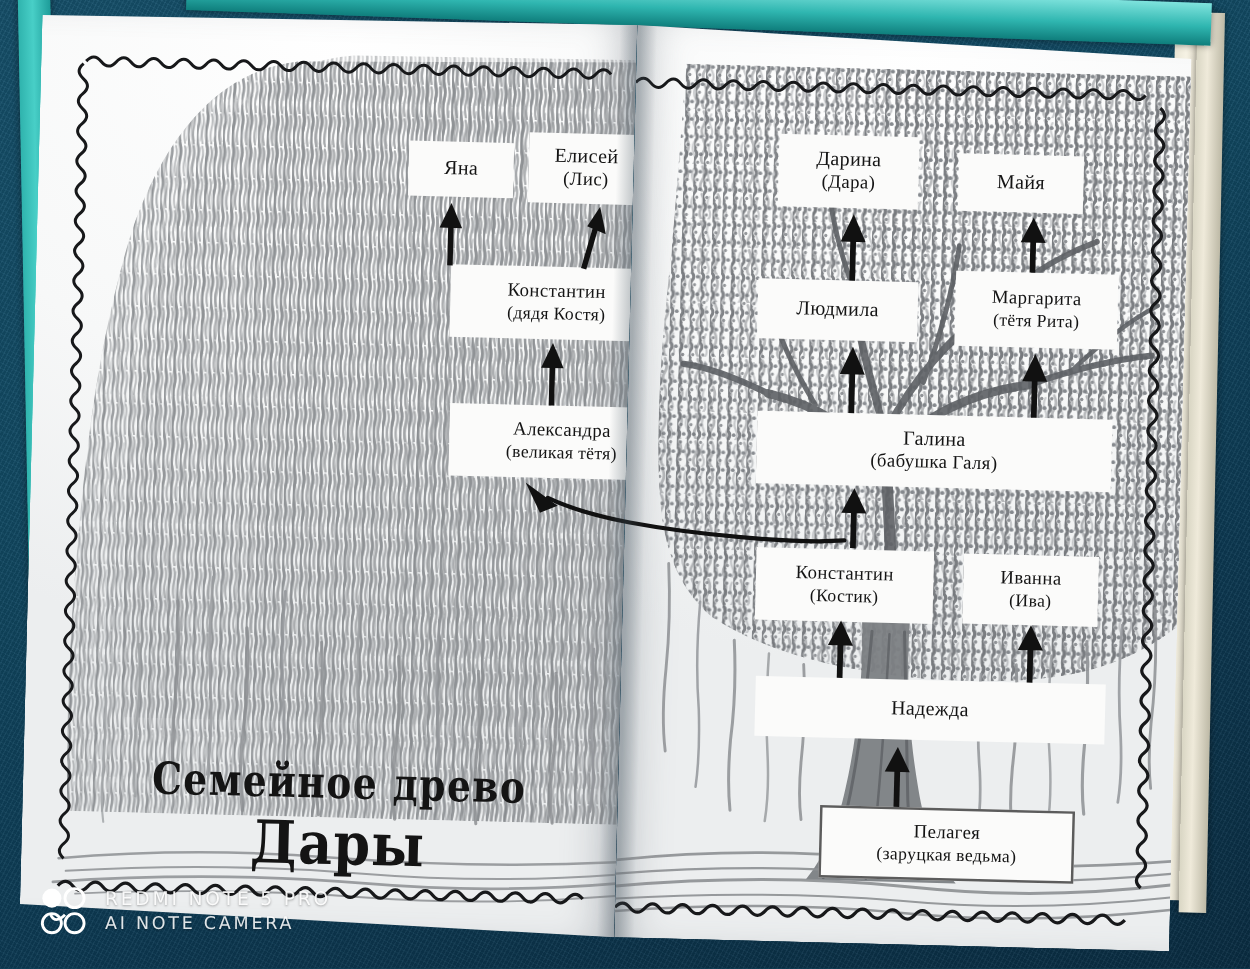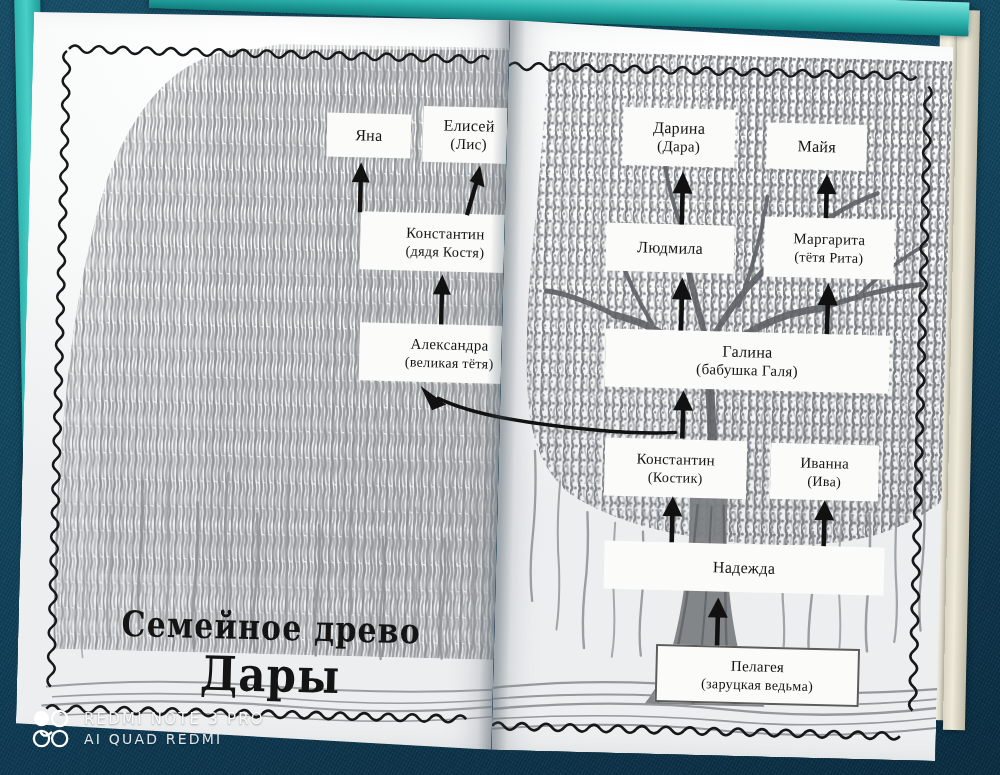--- a/index.html
+++ b/index.html
@@ -450,16 +450,16 @@
 
 <div id="watermark">
   <svg class="wm-logo" viewBox="0 0 46 44">
     <circle cx="12" cy="11" r="8" fill="#ffffff"></circle>
     <circle cx="31" cy="11" r="8" fill="none" stroke="#ffffff" stroke-width="2.4"></circle>
     <path d="M4 32 a8 8 0 0 1 16 0 a8 8 0 0 1 -16 0" fill="none" stroke="#ffffff" stroke-width="2.4"></path>
     <path d="M23 32 a8 8 0 0 1 16 0 a8 8 0 0 1 -16 0" fill="none" stroke="#ffffff" stroke-width="2.4"></path>
     <path d="M11 25 q4 8 12 0" fill="none" stroke="#ffffff" stroke-width="2.4"></path>
   </svg>
   <div class="wm-text">
-    <div>REDMI NOTE 3 PRO</div>
-    <div class="l2">AI QUAD REDMI</div>
+    <div>REDMI NOTE 5 PRO</div>
+    <div class="l2">AI NOTE CAMERA</div>
   </div>
 </div>
 
 </body></html>

